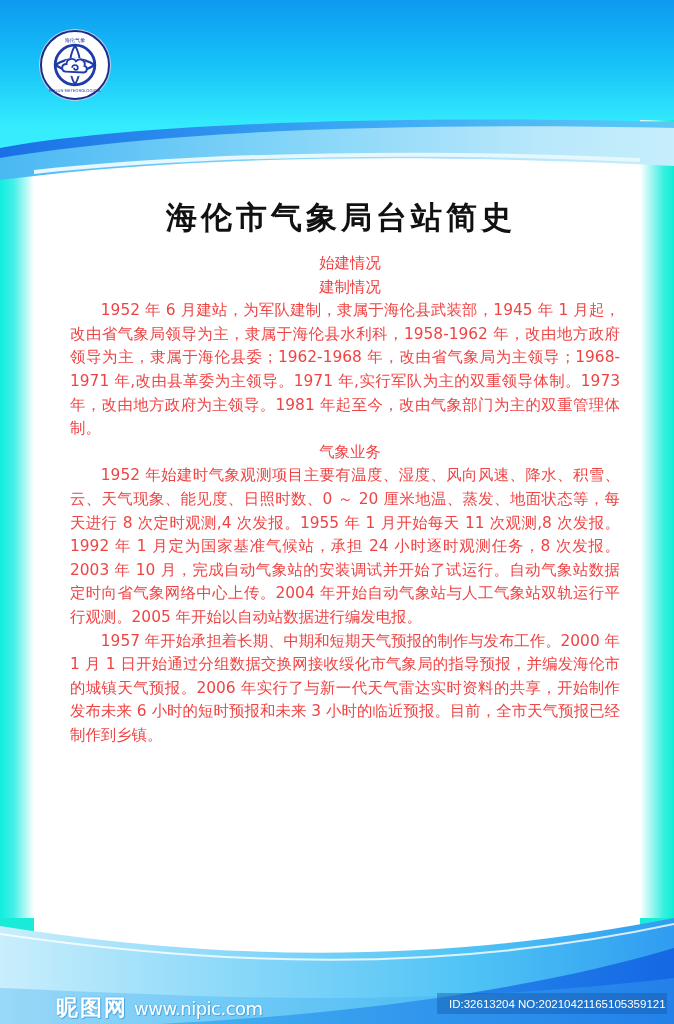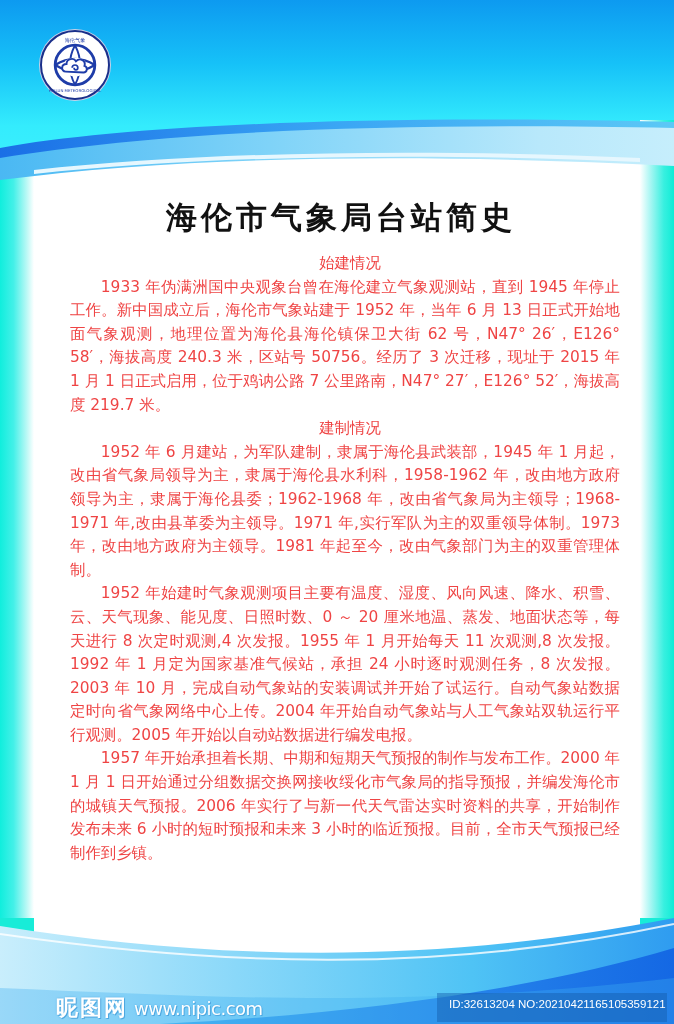--- a/index.html
+++ b/index.html
@@ -55,21 +55,21 @@
     }
     .watermark-left {
       position: absolute; left: 12px; top: 993px;
       font-size: 22px; font-weight: bold; color: #ffffff;
       text-shadow: 0 0 2px #4fa8e0, 1px 1px 0 #4fa8e0;
       font-family: "DejaVu Sans", sans-serif; letter-spacing: -0.5px; margin-left: 44px;
     }
     .watermark-left .cn { font-size: 22px; margin-right: 6px; letter-spacing: 2px; }
     .watermark-left .url { font-size: 18px; font-weight: normal; }
     .watermark-right {
-      position: absolute; left: 437px; top: 993px; width: 230px; height: 29px;
+      position: absolute; left: 437px; top: 993px; width: 230px; height: 21px;
       background: rgba(20, 90, 170, 0.45);
       color: #ffffff; font-size: 11.5px; line-height: 23px;
       padding-left: 12px;
       font-family: "Liberation Sans", sans-serif;
     }
   </style>
 </head>
 <body>
 
 <div class="bg-top"></div>
@@ -110,27 +110,27 @@
     <text x="35" y="11" font-size="5.5" text-anchor="middle" fill="#1e3ca8" font-family="DejaVu Sans, sans-serif">海伦气象</text>
     <text x="35" y="64" font-size="4.2" text-anchor="middle" fill="#1e3ca8" font-family="DejaVu Sans, sans-serif">HAILUN METEOROLOGICAL</text>
   </svg>
 </div>
 
 <h1 class="title">海伦市气象局台站简史</h1>
 
 <div class="content">
   <div class="section">
     <div class="section-heading">始建情况</div>
-    <p class="para">1933 年伪满洲国中央观象台曾在海伦建立气象观测站，直到 1945 年停止工作。新中国成立后，海伦市气象站建于 1952 年，当年 6 月 13 日正式开始地面气象观测，地理位置为海伦县海伦镇保卫大街 62 号，N47° 26′，E126° 58′，海拔高度 240.3 米，区站号 50756。经历了 3 次迁移，现址于 2015 年 1 月 1 日正式启用，位于鸡讷公路 7 公里路南，N47° 27′，E126° 52′，海拔高度 219.7 米。</p>
   </div>
   <div class="section">
     <div class="section-heading">建制情况</div>
     <p class="para">1952 年 6 月建站，为军队建制，隶属于海伦县武装部，1945 年 1 月起，改由省气象局领导为主，隶属于海伦县水利科，1958-1962 年，改由地方政府领导为主，隶属于海伦县委；1962-1968 年，改由省气象局为主领导；1968-1971 年,改由县革委为主领导。1971 年,实行军队为主的双重领导体制。1973 年，改由地方政府为主领导。1981 年起至今，改由气象部门为主的双重管理体制。</p>
   </div>
   <div class="section">
+    <div class="section-heading">气象业务</div>
     <p class="para">1952 年始建时气象观测项目主要有温度、湿度、风向风速、降水、积雪、云、天气现象、能见度、日照时数、0 ～ 20 厘米地温、蒸发、地面状态等，每天进行 8 次定时观测,4 次发报。1955 年 1 月开始每天 11 次观测,8 次发报。1992 年 1 月定为国家基准气候站，承担 24 小时逐时观测任务，8 次发报。2003 年 10 月，完成自动气象站的安装调试并开始了试运行。自动气象站数据定时向省气象网络中心上传。2004 年开始自动气象站与人工气象站双轨运行平行观测。2005 年开始以自动站数据进行编发电报。</p>
     <p class="para">1957 年开始承担着长期、中期和短期天气预报的制作与发布工作。2000 年 1 月 1 日开始通过分组数据交换网接收绥化市气象局的指导预报，并编发海伦市的城镇天气预报。2006 年实行了与新一代天气雷达实时资料的共享，开始制作发布未来 6 小时的短时预报和未来 3 小时的临近预报。目前，全市天气预报已经制作到乡镇。</p>
   </div>
 </div>
 
 <svg style="position:absolute;left:0;top:918px;" width="674" height="106" viewBox="0 0 674 106">
   <defs>
     <linearGradient id="bw1" x1="0" x2="1" y1="0" y2="0">
       <stop offset="0" stop-color="#c9eefc"></stop>
       <stop offset="0.35" stop-color="#8ad8f9"></stop>

